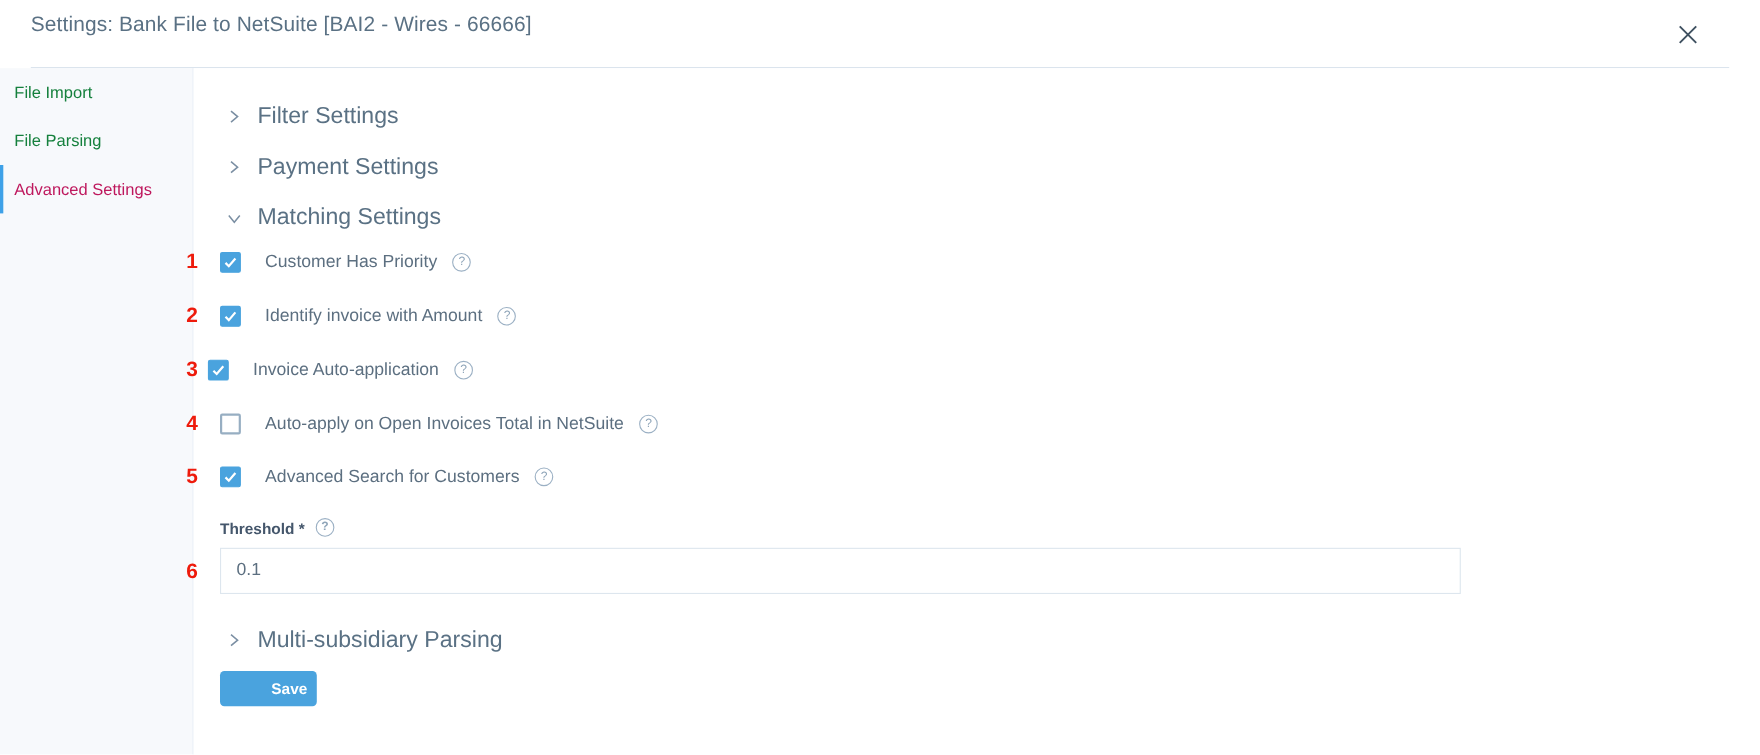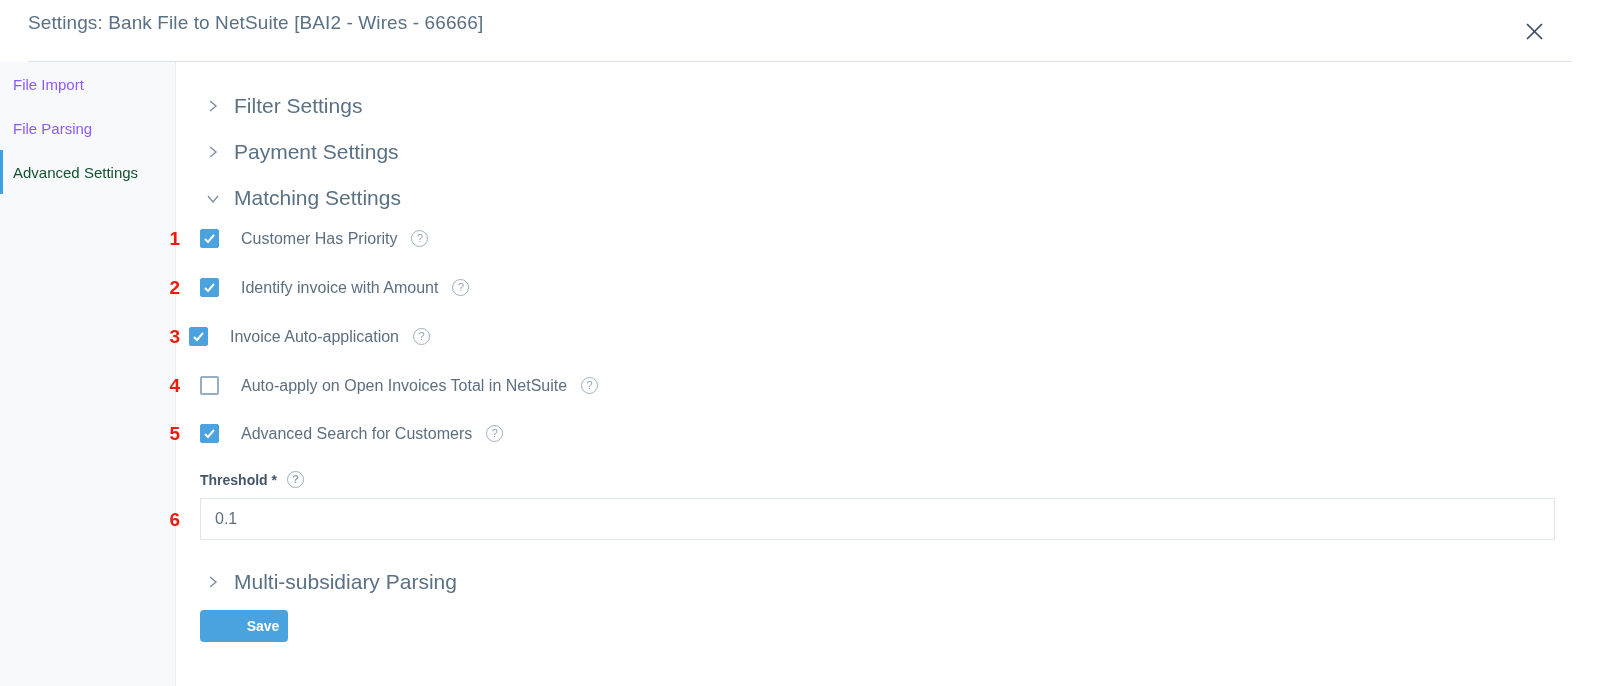--- a/index.html
+++ b/index.html
@@ -56,24 +56,24 @@
     background: #f7f9fc;
     border-right: 1px solid #e8eef5;
   }
   .side-item {
     position: relative;
     height: 44px;
     display: flex;
     align-items: center;
     padding-left: 13px;
     font-size: 15px;
-    color: #8b5cf6;
-    cursor: pointer;
-  }
-  .side-item.active { color: #14532d; }
+    color: #15803d;
+    cursor: pointer;
+  }
+  .side-item.active { color: #be185d; }
   .side-item.active::before {
     content: "";
     position: absolute;
     left: 0; top: 0;
     width: 3px; height: 44px;
     background: #3ea1e8;
   }
 
   
   .main {
@@ -141,21 +141,21 @@
     align-items: center;
     font-size: 14px;
     font-weight: bold;
     color: #44566b;
     white-space: nowrap;
   }
   .field-label .help { margin-left: 10px; }
   .text-input {
     position: absolute;
     left: 200px; top: 498px;
-    width: 1355px; height: 42px;
+    width: 1128px; height: 42px;
     border: 1px solid #dde6ee;
     background: #ffffff;
     font-size: 16px;
     color: #5c6f80;
     padding: 0 14px;
     font-family: "Liberation Sans", sans-serif;
     outline: none;
   }
 
   

